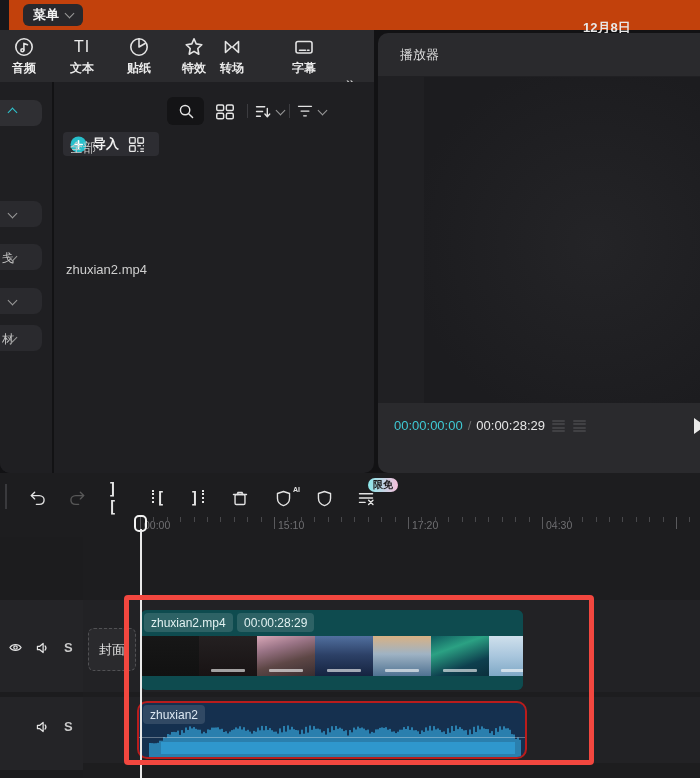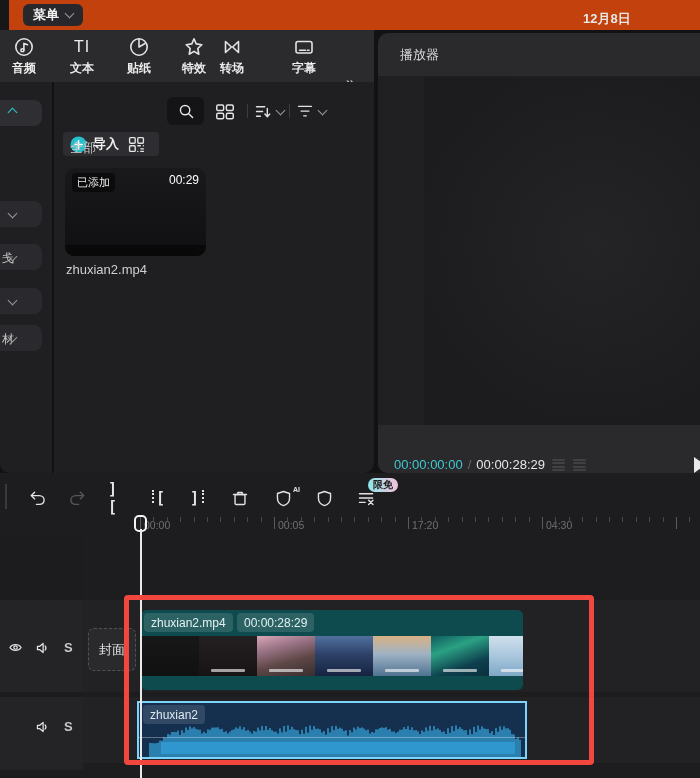--- a/index.html
+++ b/index.html
@@ -10,21 +10,21 @@
   .nw{white-space:nowrap;}
   svg{display:block;}
   .ico path,.ico circle,.ico rect{stroke:#e3e3e3;fill:none;stroke-width:1.6;stroke-linecap:round;stroke-linejoin:round;}
   .ico.dim path{stroke:#585858;}
   .chev{display:inline-block;width:6px;height:6px;border-right:1.7px solid #9a9a9a;border-bottom:1.7px solid #9a9a9a;transform:rotate(45deg);}
   .chev.up{transform:rotate(-135deg);border-color:#2ec7d2;}
   
   .topbar{left:0;top:0;width:700px;height:30px;background:#c2410c;}
   .menu-btn{left:23px;top:4px;height:22px;padding:0 10px;background:#28282c;border-radius:6px;
             display:flex;align-items:center;gap:7px;font-size:13px;font-weight:bold;color:#f0f0f0;}
-  .date{left:583px;top:10px;font-size:13px;font-weight:bold;color:#e8e8e8;}
+  .date{left:583px;top:19px;font-size:13px;font-weight:bold;color:#e8e8e8;}
   
   .ribbon{left:0;top:30px;width:374px;height:52px;background:#2b2b2e;}
   .tab{top:6px;width:52px;display:flex;flex-direction:column;align-items:center;gap:2px;}
   .tab .lbl{font-size:12px;color:#ececec;font-weight:bold;}
   .tab .ti{font-size:16px;color:#ececec;letter-spacing:1px;height:22px;display:flex;align-items:center;}
   .more{left:346px;top:44px;font-size:16px;color:#cfcfcf;}
   
   .media{left:0;top:82px;width:374px;height:391px;background:#1f1f22;border-radius:0 0 10px 10px;overflow:hidden;}
   .m-side{left:0;top:0;width:52px;height:391px;background:#1f1f22;border-right:2px solid #121214;}
   .side-item{left:-18px;width:60px;height:26px;background:#2a2a2e;border-radius:8px;}
@@ -38,21 +38,21 @@
   .card{left:65px;top:86px;width:141px;height:88px;background:linear-gradient(180deg,#19191b,#101012);border-radius:9px;overflow:hidden;}
   .badge-added{position:absolute;left:7px;top:5px;background:#0b0b0c;border-radius:4px;padding:2px 5px;font-size:11px;color:#ececec;}
   .dur{position:absolute;right:7px;top:5px;font-size:12px;color:#fff;}
   .card .foot{position:absolute;left:0;bottom:0;width:100%;height:11px;background:rgba(0,0,0,.45);}
   .fname{left:66px;top:180px;font-size:13px;color:#cfcfcf;}
   
   .player{left:378px;top:33px;width:322px;height:440px;background:#2a2a2d;border-radius:10px 0 0 10px;overflow:hidden;}
   .p-title{left:22px;top:13px;font-size:13px;color:#dedede;}
   .p-view{left:0;top:43px;width:322px;height:349px;background:#202023;}
   .p-frame{left:46px;top:1px;width:276px;height:348px;background:radial-gradient(circle at 62% 48%, #242427 0%, #1c1c1f 75%);}
-  .p-bar{left:0;top:370px;width:322px;height:48px;background:#2a2a2d;margin-top:39px;}
+  .p-bar{left:0;top:370px;width:322px;height:48px;background:#2a2a2d;}
   .t-cur{color:#3fc9d4;}
   .t-sep{color:#6a6a6a;margin:0 5px;}
   .t-tot{color:#e6e6e6;}
   .timecode{left:16px;top:15px;font-size:13px;display:flex;}
   .listico{width:13px;height:12px;display:flex;flex-direction:column;justify-content:space-between;}
   .listico i{display:block;height:2px;background:#414144;border-radius:1px;}
   .play-tri{width:0;height:0;border-left:11px solid #e8e8e8;border-top:8px solid transparent;border-bottom:8px solid transparent;}
   
   .tl{left:0;top:473px;width:700px;height:305px;background:#1d1d1f;}
   .tl-tool{top:13px;height:24px;display:flex;align-items:center;}
@@ -73,21 +73,21 @@
   .cover-btn{left:88px;top:155px;width:46px;height:41px;background:#2a2a2d;border:1px dashed #515154;border-radius:6px;
              display:flex;align-items:center;justify-content:center;font-size:13px;color:#e3e3e3;}
   .vclip{left:141px;top:137px;width:382px;height:80px;background:#0d4347;border-radius:6px;overflow:hidden;z-index:2;}
   .vclip .head{position:absolute;left:0;top:0;width:100%;height:26px;background:#0e4b4f;}
   .pill{position:absolute;top:3px;height:19px;padding:0 7px;border-radius:4px;background:rgba(255,255,255,.13);
         font-size:12px;color:#e2f1f1;display:flex;align-items:center;}
   .strip{position:absolute;left:0;top:26px;width:100%;height:40px;display:flex;background:#111;}
   .cell{height:40px;position:relative;flex:0 0 auto;}
   .cap{position:absolute;bottom:4px;left:20%;width:60%;height:3px;background:rgba(255,255,255,.6);border-radius:1px;filter:blur(.4px);}
   .vclip .foot{position:absolute;left:0;top:66px;width:100%;height:14px;background:#0e4b4f;}
-  .aclip{left:137px;top:228px;width:390px;height:58px;background:#15304f;border:2px solid #7dd3fc;border-radius:0;box-sizing:border-box;overflow:hidden;z-index:2;}
+  .aclip{left:137px;top:228px;width:390px;height:58px;background:#15304f;border:2px solid #b91c1c;border-radius:10px;box-sizing:border-box;overflow:hidden;z-index:2;}
   .aclip .pill{background:rgba(255,255,255,.12);color:#dde8f2;}
   .vol-line{position:absolute;left:0;top:34px;width:100%;height:1px;background:rgba(255,255,255,.32);z-index:2;}
   .playhead-line{left:140px;top:56px;width:2px;height:249px;background:#e9e9e9;z-index:7;}
   .playhead-cap{left:134px;top:42px;width:13px;height:17px;border:2.5px solid #f2f2f2;border-radius:5px;box-sizing:border-box;z-index:7;}
   .red-box{left:124px;top:122px;width:470px;height:170px;border:5px solid #f2473f;border-radius:4px;box-sizing:border-box;z-index:9;}
   .ai-tag{position:absolute;top:-2px;right:-7px;font-size:7px;font-weight:bold;color:#e3e3e3;}
 </style>
 </head>
 <body>
 
@@ -206,25 +206,20 @@
     <div class="abs vdiv" style="left:289px"></div>
     <div class="abs" style="left:295px;top:20px;display:flex;align-items:center;gap:4px">
       <svg class="ico" width="20" height="19" viewBox="0 0 22 22">
         <path d="M3.5 5 H18.5 M6.5 10.5 H15.5 M9.5 16 H12.5"></path>
       </svg>
       <span class="chev" style="margin-top:-3px"></span>
     </div>
 
     <div class="abs all nw">全部</div>
 
-    <div class="abs card">
-      <span class="badge-added">已添加</span>
-      <span class="dur">00:29</span>
-      <div class="foot"></div>
-    </div>
     <div class="abs fname nw">zhuxian2.mp4</div>
   </div>
 
   <div class="abs player">
     <div class="abs p-title nw">播放器</div>
     <div class="abs p-view">
       <div class="abs p-frame"></div>
     </div>
     <div class="abs p-bar">
       <div class="abs timecode nw">
@@ -310,21 +305,21 @@
         <div class="tick" style="left: 153.4px;"></div>
         <div class="tick" style="left: 166.8px;"></div>
         <div class="tick" style="left: 180.2px;"></div>
         <div class="tick" style="left: 193.6px;"></div>
         <div class="tick" style="left: 207px;"></div>
         <div class="tick" style="left: 220.4px;"></div>
         <div class="tick" style="left: 233.8px;"></div>
         <div class="tick" style="left: 247.2px;"></div>
         <div class="tick" style="left: 260.6px;"></div>
         <div class="tick major" style="left: 274px;"></div>
-        <div class="tick-label nw" style="left: 278px;">00:05</div>
+        <div class="tick-label nw" style="left: 278px;">15:10</div>
         <div class="tick" style="left: 287.4px;"></div>
         <div class="tick" style="left: 300.8px;"></div>
         <div class="tick" style="left: 314.2px;"></div>
         <div class="tick" style="left: 327.6px;"></div>
         <div class="tick" style="left: 341px;"></div>
         <div class="tick" style="left: 354.4px;"></div>
         <div class="tick" style="left: 367.8px;"></div>
         <div class="tick" style="left: 381.2px;"></div>
         <div class="tick" style="left: 394.6px;"></div>
         <div class="tick major" style="left: 408px;"></div>

